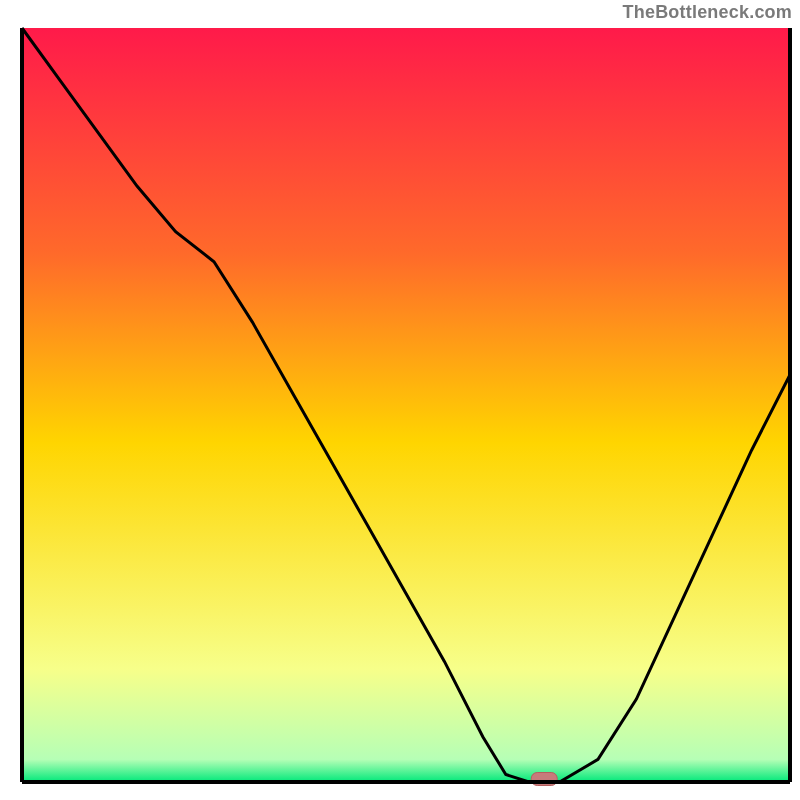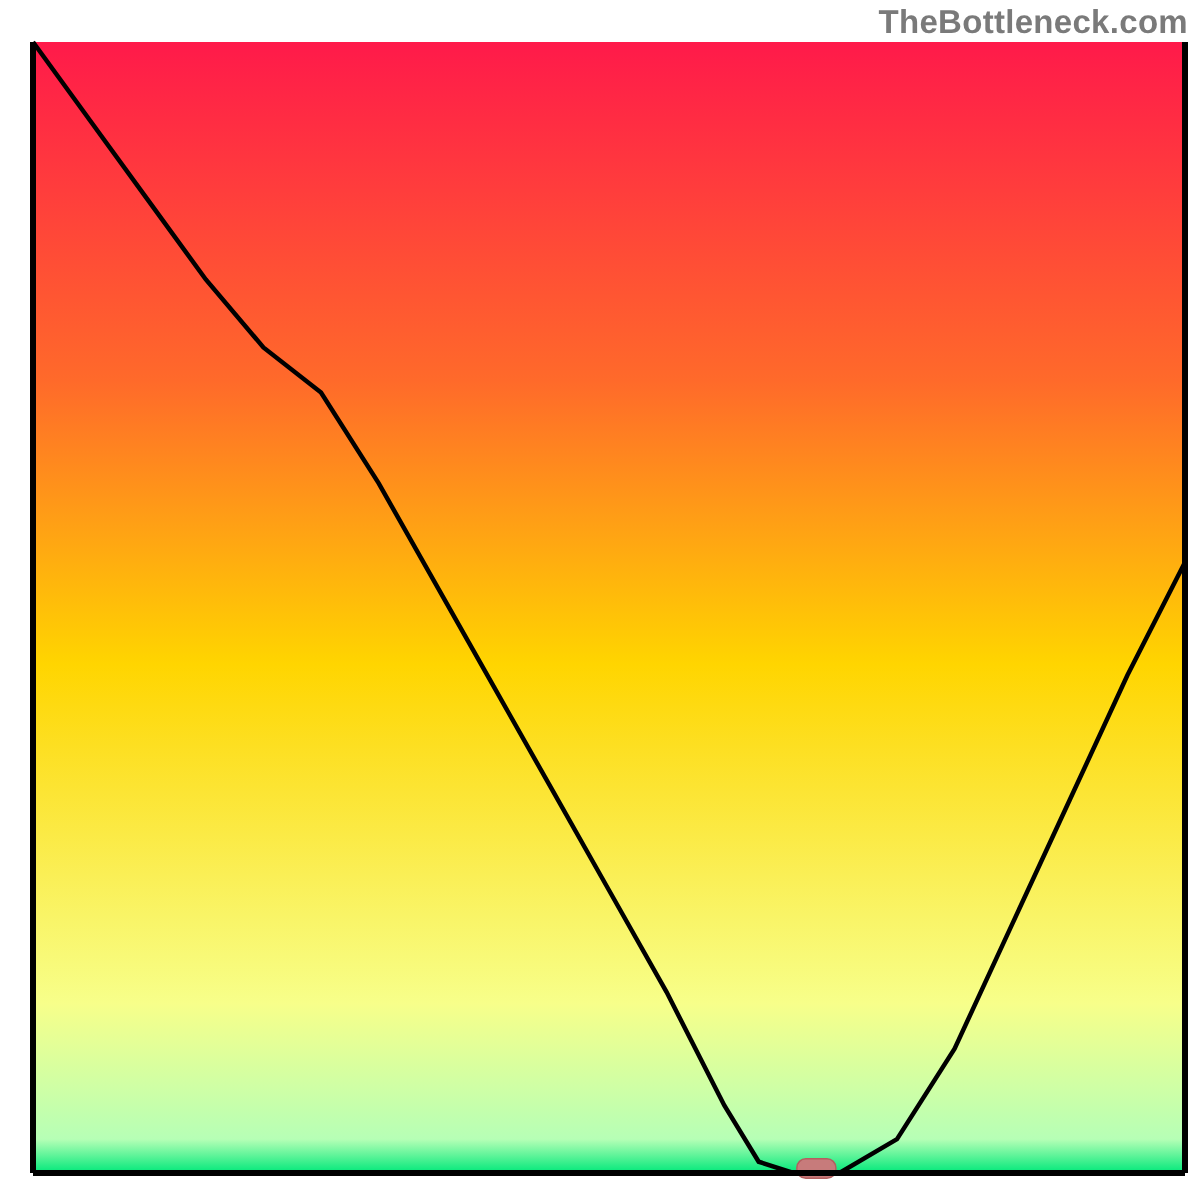--- a/index.html
+++ b/index.html
@@ -12,21 +12,21 @@
   }
   .container {
     position: relative;
     width: 800px;
     height: 800px;
   }
   .watermark {
     position: absolute;
     top: 2px;
     right: 8px;
-    font-size: 22px;
+    font-size: 18px;
     font-weight: bold;
     color: #7a7a7a;
     letter-spacing: 0.2px;
     z-index: 10;
   }
   svg.chart {
     position: absolute;
     left: 0;
     top: 0;
   }

